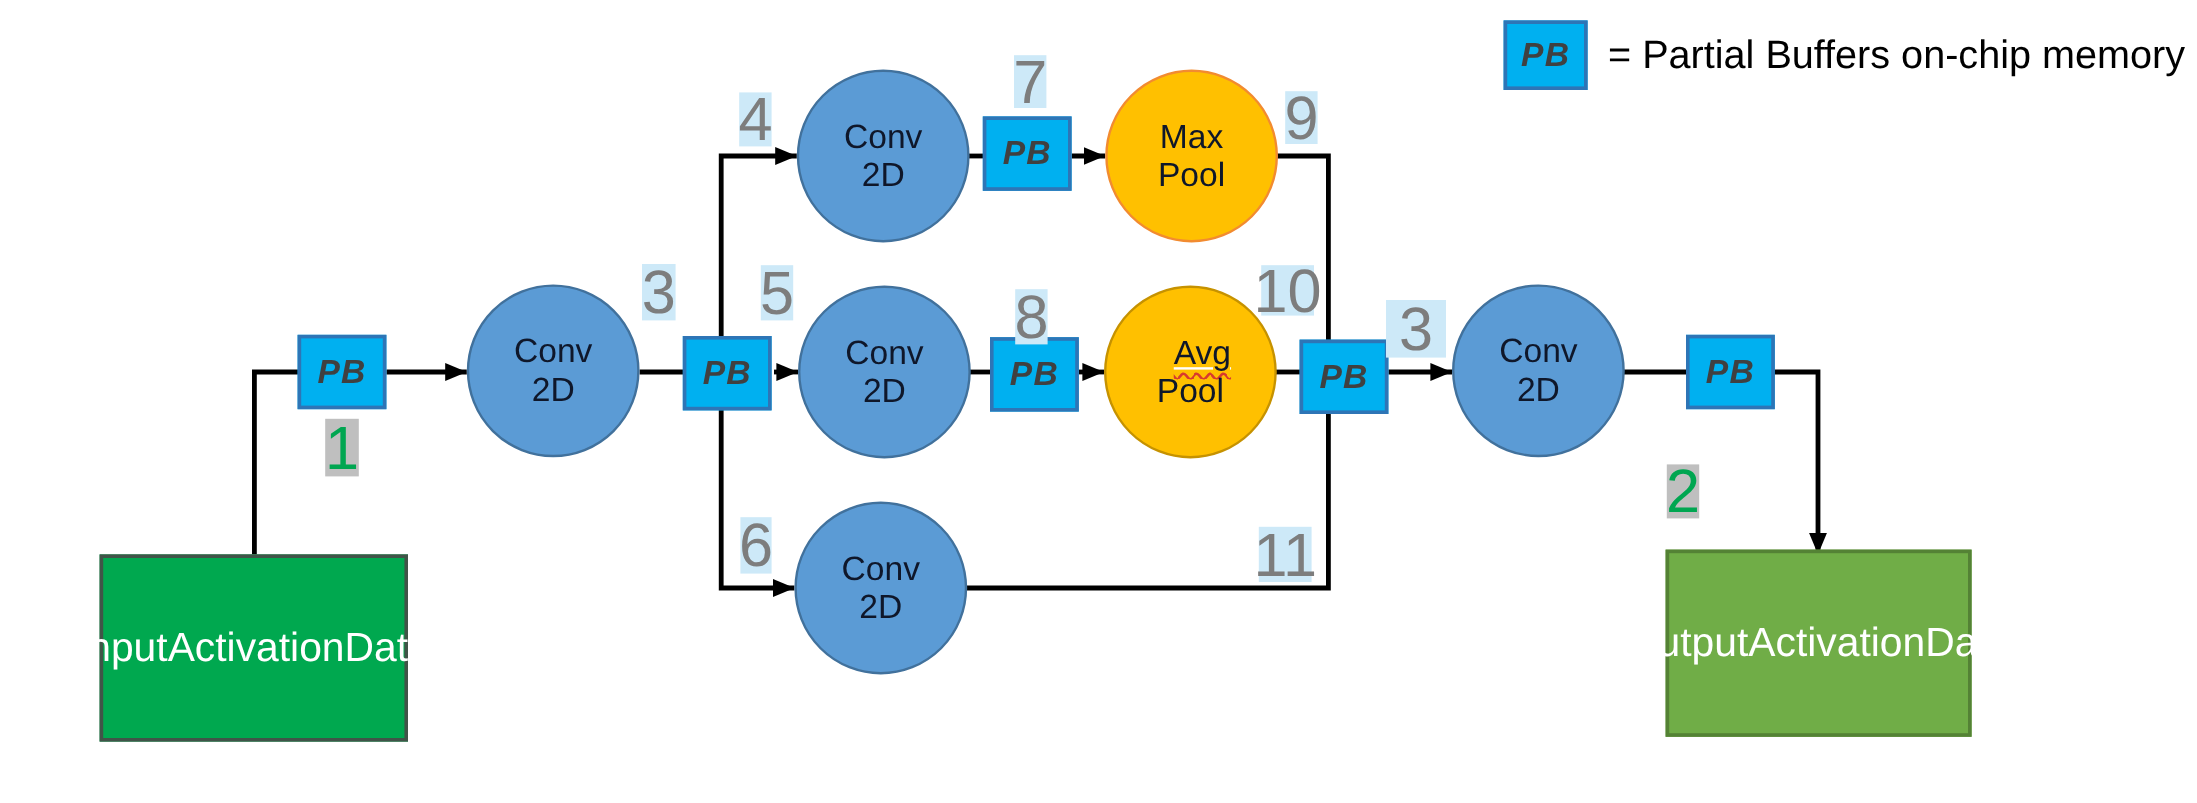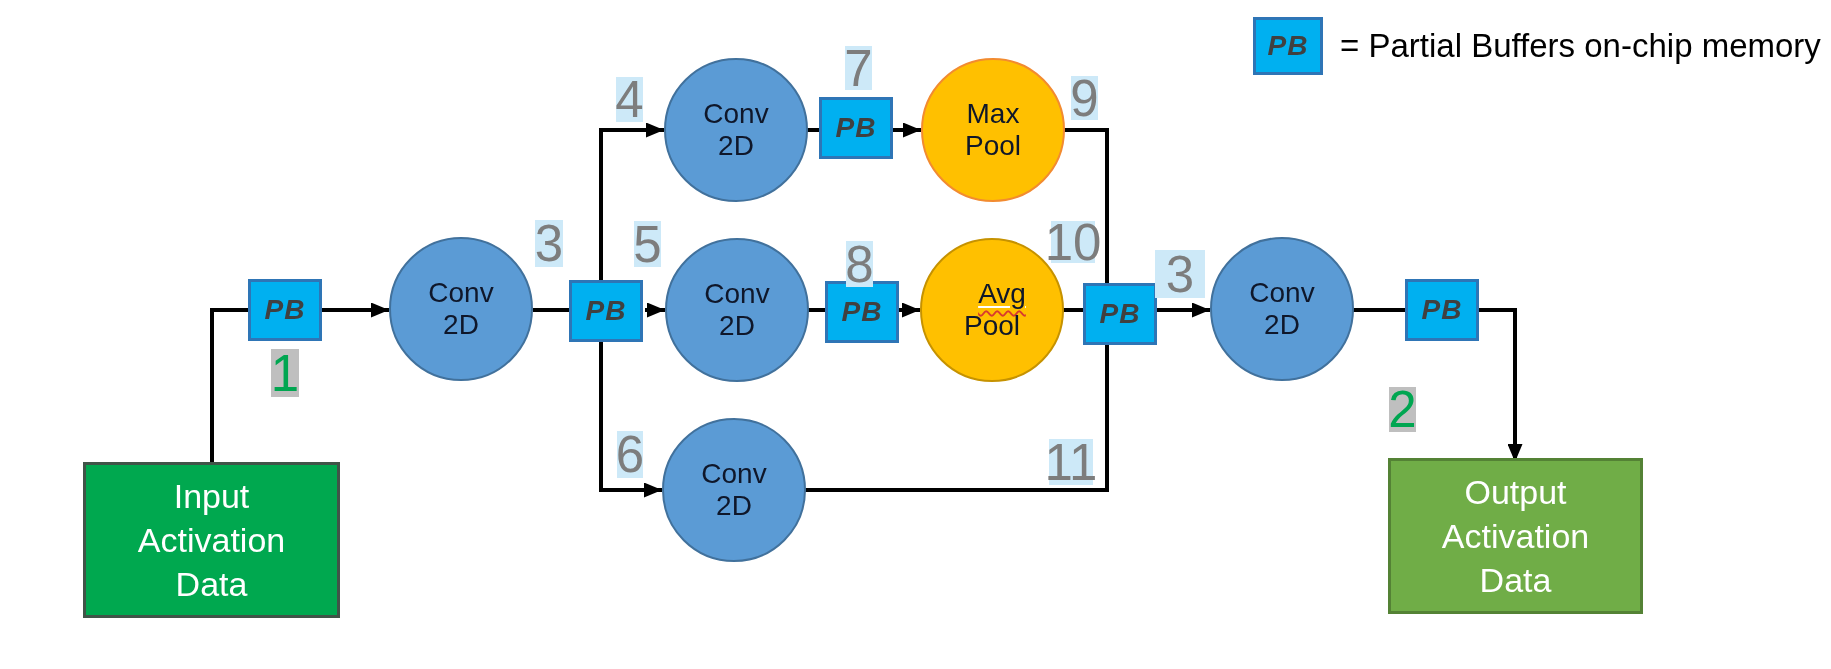--- a/index.html
+++ b/index.html
@@ -23,21 +23,21 @@
   .pb{
     position:absolute;width:74px;height:62px;background:#00B0F0;
     border:3px solid #2E75B6;box-sizing:border-box;color:#404040;
     font-weight:bold;font-size:28px;letter-spacing:1px;
     display:flex;align-items:center;justify-content:center;font-style:italic;
   }
 
   .iobox{
     position:absolute;width:257px;height:156px;box-sizing:border-box;
     color:#ffffff;font-size:34px;line-height:44px;text-align:center;
-    display:flex;flex-direction:column;align-items:center;justify-content:center;
+    display:flex;flex-direction:row;align-items:center;justify-content:center;
   }
   .iobox.input{background:#00A84F;border:3px solid #405448;}
   .iobox.output{background:#70AD47;border:3px solid #548235;}
 
   .num{
     position:absolute;background:#CDE9F8;color:#7D7D7D;
     font-size:51px;line-height:1;overflow:visible;
     display:flex;align-items:center;justify-content:center;
   }
   .num.green{background:#BFBFBF;color:#00A651;}

